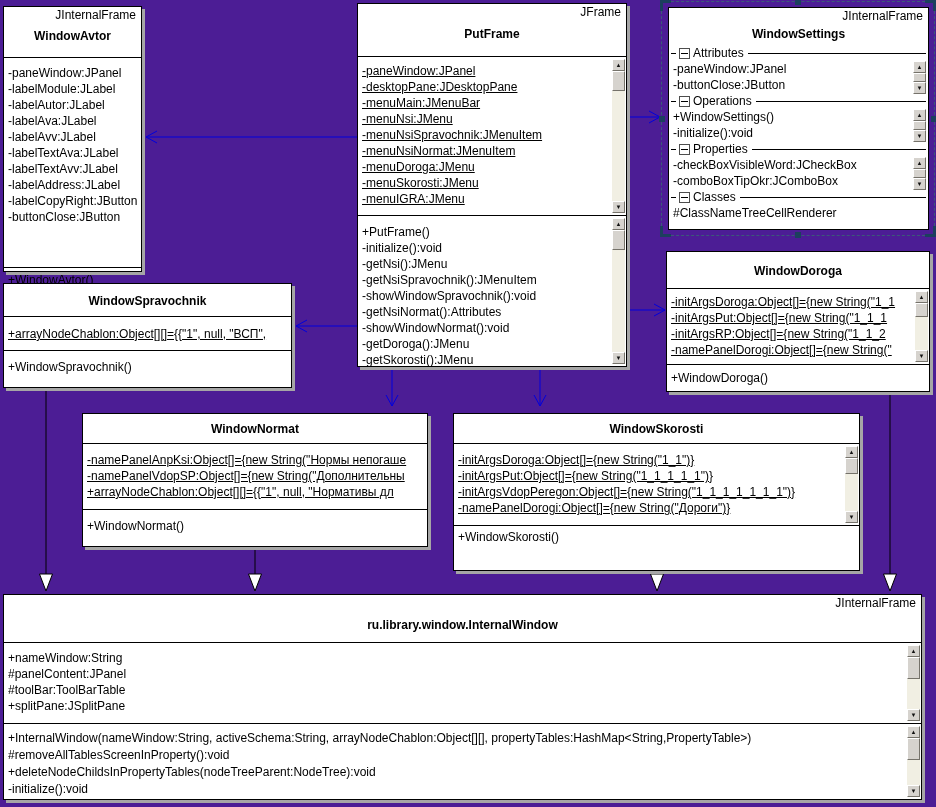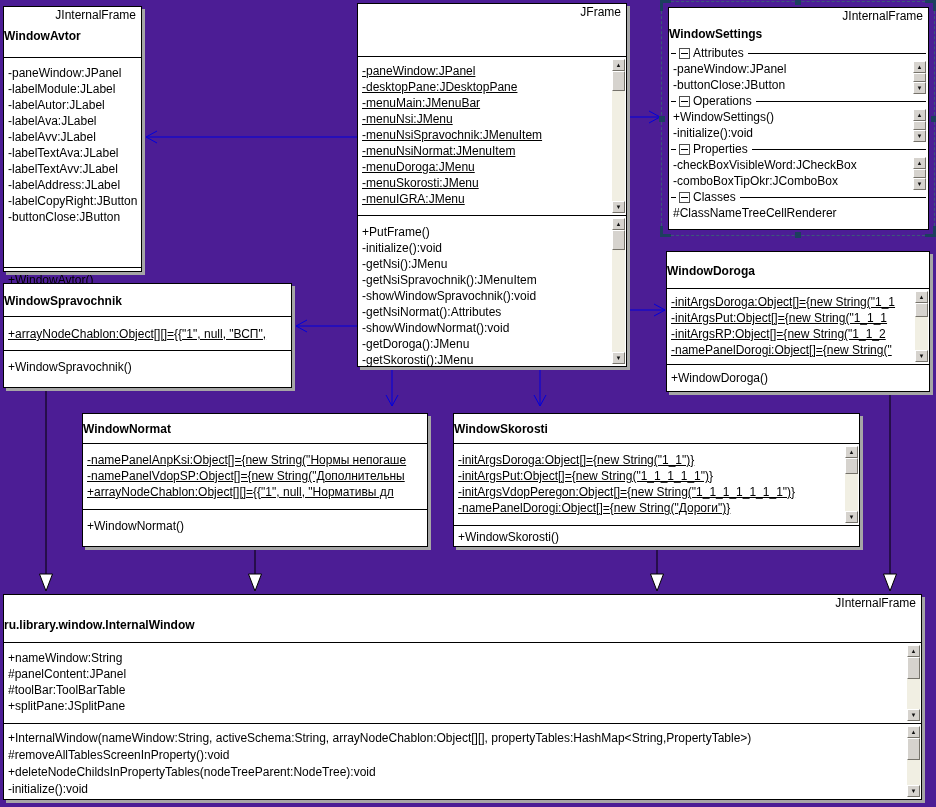--- a/index.html
+++ b/index.html
@@ -3,21 +3,21 @@
 <meta charset="utf-8">
 <style>
   html,body{margin:0;padding:0;background:#fff;}
   #canvas{position:relative;width:936px;height:807px;background:#4c1d95;overflow:hidden;
           font-family:"Liberation Sans","DejaVu Sans",sans-serif;font-size:12px;color:#000;}
   
   .cls{position:absolute;border:1px solid #000;background:#fff;box-shadow:3px 3px 0 #a6a6a6;box-sizing:border-box;}
   .noshadow{box-shadow:none;}
   .hdr{position:relative;box-sizing:border-box;}
   .stereo{text-align:right;padding:2px 5px 0 0;height:15px;line-height:13px;white-space:nowrap;}
-  .cname{text-align:left;font-weight:bold;white-space:nowrap;}
+  .cname{text-align:center;font-weight:bold;white-space:nowrap;}
   .sec{position:relative;border-top:1px solid #000;overflow:hidden;box-sizing:border-box;}
   .row{height:16px;line-height:16px;padding-left:4px;white-space:nowrap;overflow:hidden;}
   .row17{height:17px;line-height:17px;}
   .u{text-decoration:underline;}
   
   .vsb{position:absolute;width:13px;background:#f1efe3;display:flex;flex-direction:column;box-sizing:border-box;}
   .sbtn{height:12px;flex:none;background:#d6d3ce;border:1px solid;border-color:#ffffff #75726a #75726a #ffffff;
         font-size:6px;line-height:10px;text-align:center;color:#111;box-sizing:border-box;overflow:hidden;}
   .sthumb{flex:none;background:#d6d3ce;border:1px solid;border-color:#ffffff #75726a #75726a #ffffff;box-sizing:border-box;}
   .strack{flex:1;}
@@ -108,20 +108,21 @@
     </div>
     <div class="sec" style="height:36px;padding-top:4px;margin-top:32px;">
       <div class="row">+WindowAvtor()</div>
       <div class="row">-initialize():void</div>
     </div>
   </div>
 
   <div class="cls" style="left:357px;top:3px;width:270px;height:364px;">
     <div class="hdr" style="height:52px;">
       <div class="stereo">JFrame</div>
+      <div class="cname" style="padding-top:6px;">PutFrame</div>
     </div>
     <div class="sec" style="height:159px;padding-top:6px;">
       <div class="row u">-paneWindow:JPanel</div>
       <div class="row u">-desktopPane:JDesktopPane</div>
       <div class="row u">-menuMain:JMenuBar</div>
       <div class="row u">-menuNsi:JMenu</div>
       <div class="row u">-menuNsiSpravochnik:JMenuItem</div>
       <div class="row u">-menuNsiNormat:JMenuItem</div>
       <div class="row u">-menuDoroga:JMenu</div>
       <div class="row u">-menuSkorosti:JMenu</div>
@@ -261,21 +262,21 @@
     <div class="sec" style="height:66px;padding-top:8px;">
       <div class="row u">-namePanelAnpKsi:Object[]={new String("Нормы непогаше</div>
       <div class="row u">-namePanelVdopSP:Object[]={new String("Дополнительны</div>
       <div class="row u">+arrayNodeChablon:Object[][]={{"1", null, "Нормативы дл</div>
     </div>
     <div class="sec" style="height:37px;padding-top:8px;">
       <div class="row">+WindowNormat()</div>
     </div>
   </div>
 
-  <div class="cls" style="left:453px;top:413px;width:407px;height:134px;">
+  <div class="cls" style="left:453px;top:413px;width:407px;height:158px;">
     <div class="hdr" style="height:29px;">
       <div class="cname" style="padding-top:8px;">WindowSkorosti</div>
     </div>
     <div class="sec" style="height:82px;padding-top:8px;">
       <div class="row u">-initArgsDoroga:Object[]={new String("1_1")}</div>
       <div class="row u">-initArgsPut:Object[]={new String("1_1_1_1_1")}</div>
       <div class="row u">-initArgsVdopPeregon:Object[]={new String("1_1_1_1_1_1_1")}</div>
       <div class="row u">-namePanelDorogi:Object[]={new String("Дороги")}</div>
       <div class="vsb" style="top:2px;bottom:2px;right:1px;">
         <div class="sbtn">▲</div>

